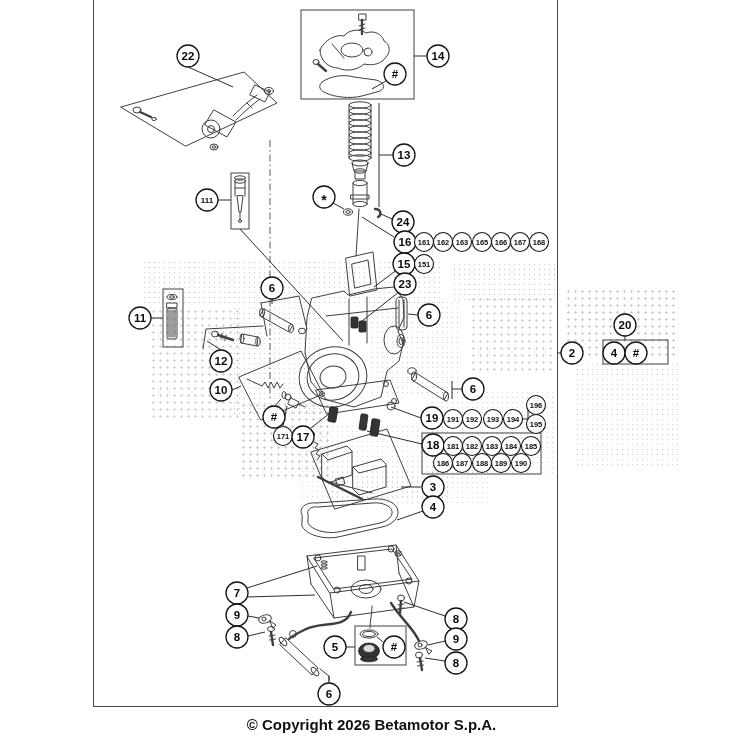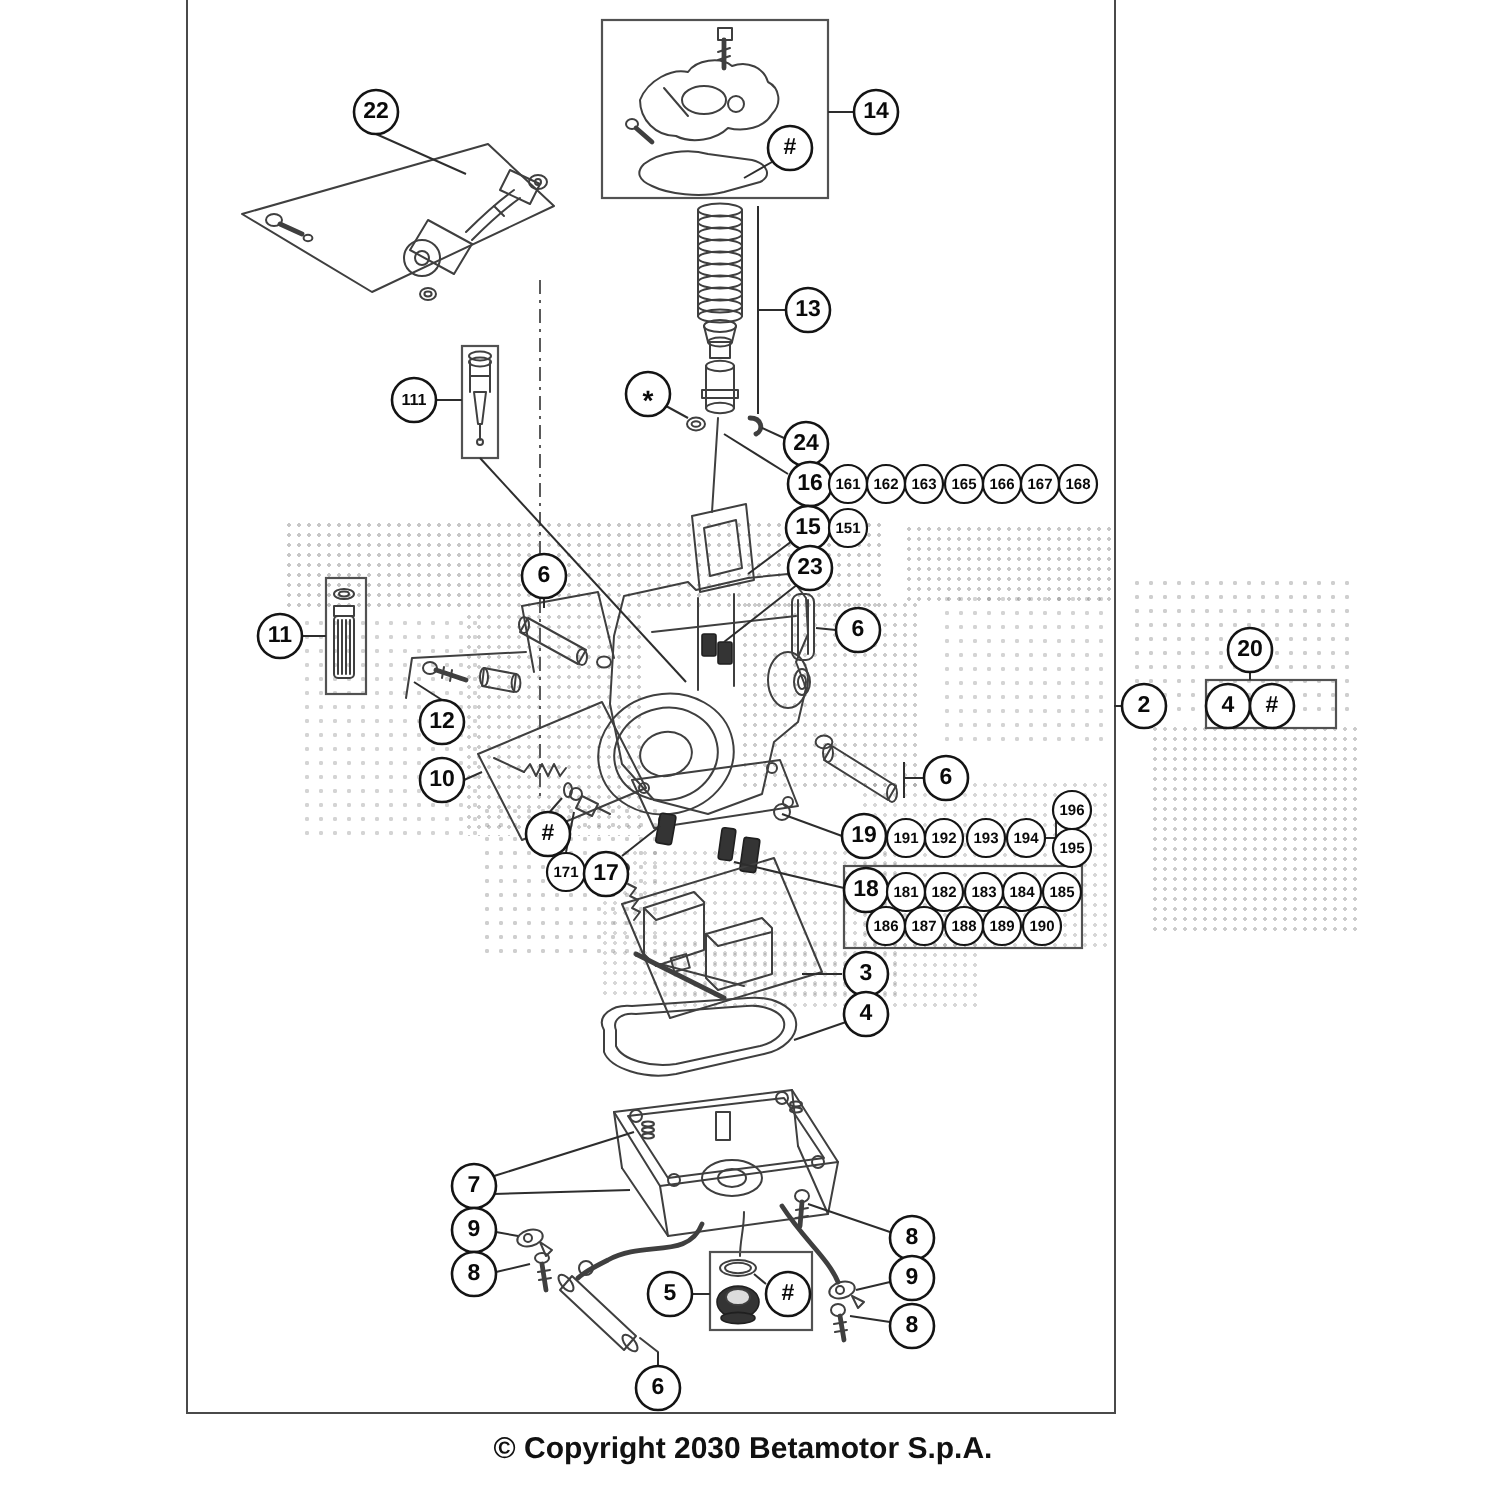--- a/index.html
+++ b/index.html
@@ -559,14 +559,14 @@
           <circle cx="394" cy="647" r="11"></circle>
           <text x="394" y="647" font-size="11.5" dominant-baseline="central">#</text>
         </g>
         <g class="callout lg">
           <circle cx="329" cy="694" r="11"></circle>
           <text x="329" y="694" font-size="11.5" dominant-baseline="central">6</text>
         </g>
       </g>
   </svg>
 
-  <div class="copyright">© Copyright 2030 Betamotor S.p.A.</div>
+  <div class="copyright">© Copyright 2026 Betamotor S.p.A.</div>
 </div>
 
 </body></html>

